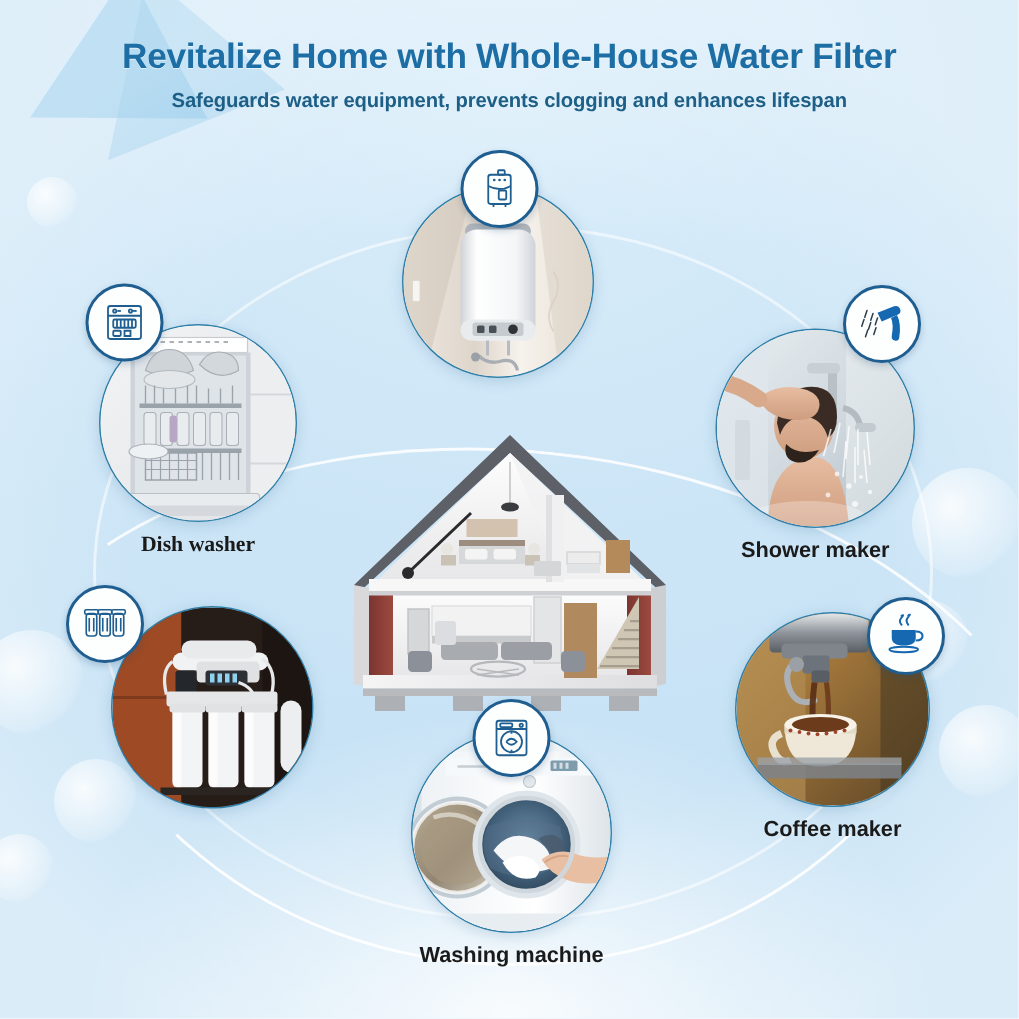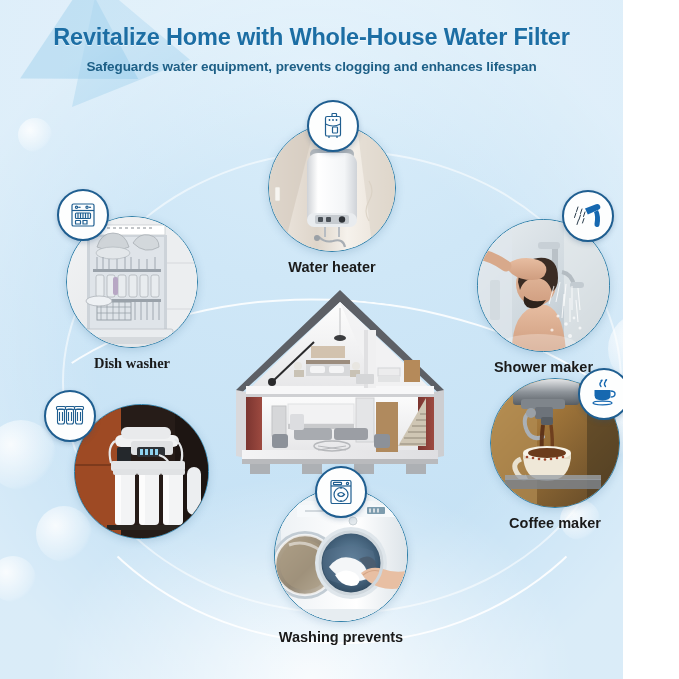--- a/index.html
+++ b/index.html
@@ -6,21 +6,21 @@
     margin: 0;
     padding: 0;
     background: #ffffff;
   }
   body {
     font-family: "Liberation Sans", sans-serif;
   }
 
   #poster {
     position: relative;
-    width: 623px;
+    width: 679px;
     height: 679px;
     overflow: hidden;
     background:
       radial-gradient(ellipse 70% 50% at 50% 100%, rgba(255,255,255,0.85) 0%, rgba(255,255,255,0.0) 60%),
       radial-gradient(ellipse 90% 70% at 50% 10%, #dbeefa 0%, #cfe7f7 45%, #c6e2f5 100%),
       linear-gradient(180deg, #d5ecfa 0%, #cfe8f8 40%, #d8eefb 75%, #e7f4fc 100%);
   }
 
   
   .bg-layer { position:absolute; inset:0; pointer-events:none; }
@@ -282,21 +282,20 @@
         <rect x="14" y="2.5" width="4.5" height="3" rx="0.6"></rect>
         <rect x="7.5" y="5.5" width="15" height="19.5" rx="1.6"></rect>
         <path d="M7.5 13 q7.5 4 15 0"></path>
         <circle cx="11.5" cy="9" r="0.9" fill="#1f5e90" stroke="none"></circle>
         <circle cx="15" cy="9" r="0.9" fill="#1f5e90" stroke="none"></circle>
         <circle cx="18.5" cy="9" r="0.9" fill="#1f5e90" stroke="none"></circle>
         <rect x="14.5" y="16" width="5" height="6" rx="0.8"></rect>
         <path d="M11 25 v2 M19 25 v2"></path>
       </svg>
     </div>
-    <div class="caption">Water heater</div>
   </div>
 
   <div class="node" style="left:66px; top:216px;font-family:Liberation Serif, serif;">
     <div class="photo" style="width:130px; height:130px;">
       <svg class="scene" viewBox="0 0 130 130">
         <defs>
           <linearGradient id="dwBg" x1="0" y1="0" x2="1" y2="1">
             <stop offset="0%" stop-color="#f3f4f5"></stop>
               <stop offset="100%" stop-color="#dfe2e5"></stop>
           </linearGradient>
@@ -479,21 +478,21 @@
         </g>
         <g>
           <rect x="21.5" y="8" width="7" height="15" rx="2"></rect>
           <rect x="20.5" y="5.5" width="9" height="3" rx="1"></rect>
           <path d="M23.5 11 v9 M26.5 11 v9"></path>
         </g>
       </svg>
     </div>
   </div>
 
-  <div class="node" style="left:490px; top:378px;">
+  <div class="node" style="left:490px; top:408px;">
     <div class="photo" style="width:128px; height:128px;">
       <svg class="scene" viewBox="0 0 128 128">
         <defs>
           <linearGradient id="cmBg" x1="0" y1="0" x2="1" y2="1">
             <stop offset="0%" stop-color="#c79a57"></stop>
               <stop offset="40%" stop-color="#9d7339"></stop>
             <stop offset="100%" stop-color="#5d4526"></stop>
           </linearGradient>
           <linearGradient id="cmMachine" x1="0" y1="0" x2="0" y2="1">
             <stop offset="0%" stop-color="#e4e6e8"></stop>
@@ -607,16 +606,16 @@
       <svg width="30" height="30" viewBox="0 0 30 30" fill="none" stroke="#1f5e90" stroke-width="1.2">
         <rect x="5" y="3.5" width="20" height="23" rx="1.6"></rect>
         <path d="M5 9 H25"></path>
         <rect x="7.5" y="5.3" width="8" height="2.4" rx="0.6"></rect>
         <circle cx="21.5" cy="6.5" r="1.1"></circle>
         <circle cx="15" cy="17.5" r="7"></circle>
         <path d="M11.5 17.5 q3.5 -4 7 0 q-3.5 4 -7 0" fill="none"></path>
         <path d="M15 10.5 v1.6 M15 22.9 v1.6"></path>
       </svg>
     </div>
-    <div class="caption">Washing prevents</div>
+    <div class="caption">Washing machine</div>
   </div>
 
 </div>
 
 </body></html>

